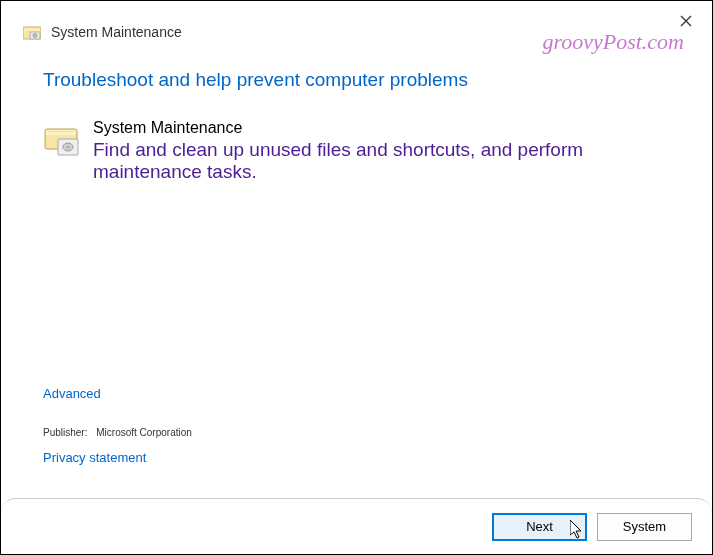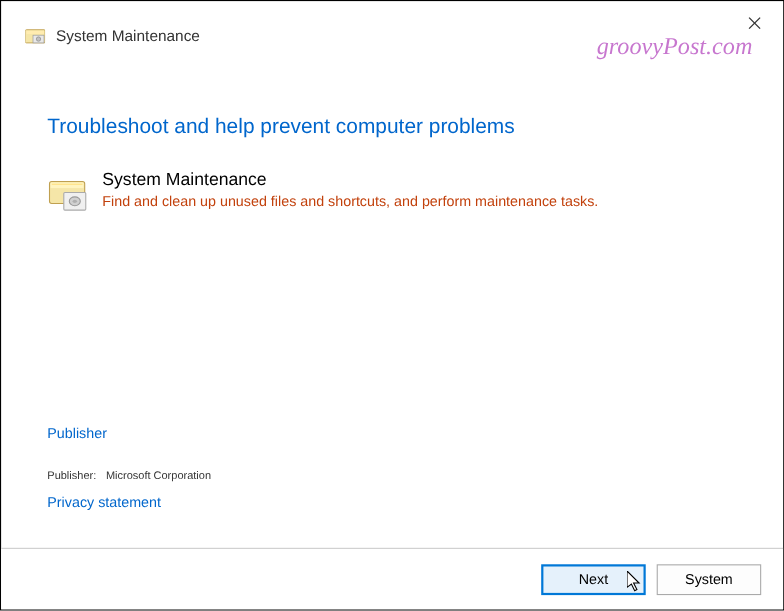--- a/index.html
+++ b/index.html
@@ -64,21 +64,20 @@
       pointer-events: none;
     }
     .content {
       padding: 18px 42px 0 42px;
     }
     .main-heading {
       font-size: 19px;
       color: #0066cc;
       font-weight: 400;
       margin-bottom: 28px;
-      margin-top: 36px;
     }
     .trouble-item {
       display: flex;
       align-items: flex-start;
       margin-bottom: 16px;
     }
     .trouble-icon {
       width: 36px;
       height: 36px;
       margin-right: 14px;
@@ -88,22 +87,22 @@
     .trouble-text-wrap {
       flex: 1;
     }
     .trouble-title {
       font-size: 16px;
       color: #000;
       font-weight: 400;
       margin-bottom: 2px;
     }
     .trouble-desc {
-      font-size: 13px;
-      color: #c2410c;
+      font-size: 19px;
+      color: #4c1d95;
     }
     .lower-section {
       position: absolute;
       left: 42px;
       bottom: 88px;
     }
     .link {
       color: #0066cc;
       font-size: 13px;
       cursor: pointer;
@@ -131,20 +130,21 @@
       left: 0;
       right: 0;
       height: 56px;
       border-top: 1px solid #ccc;
       display: flex;
       justify-content: flex-end;
       align-items: center;
       padding-right: 20px;
       gap: 10px;
       background: #fff;
+      border-radius: 15px;
     }
     .btn {
       min-width: 95px;
       height: 28px;
       border: 1px solid #aaa;
       background: #fdfdfd;
       font-size: 13px;
       cursor: pointer;
       display: inline-flex;
       align-items: center;
@@ -200,21 +200,21 @@
       </svg>
     </div>
     <div class="trouble-text-wrap">
       <div class="trouble-title">System Maintenance</div>
       <div class="trouble-desc">Find and clean up unused files and shortcuts, and perform maintenance tasks.</div>
     </div>
   </div>
 </div>
 
 <div class="lower-section">
-  <a class="link advanced-link">Publisher</a>
+  <a class="link advanced-link">Advanced</a>
   <div class="publisher-row">
     <span class="publisher-label">Publisher:</span>
     <span class="publisher-value">Microsoft Corporation</span>
   </div>
   <a class="link">Privacy statement</a>
 </div>
 
 <div class="button-bar">
   <button class="btn btn-primary">Next</button>
   <button class="btn">System</button>

